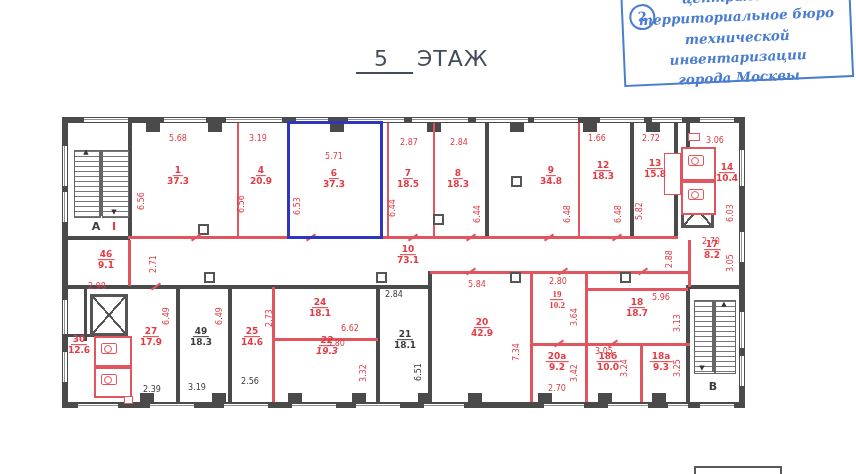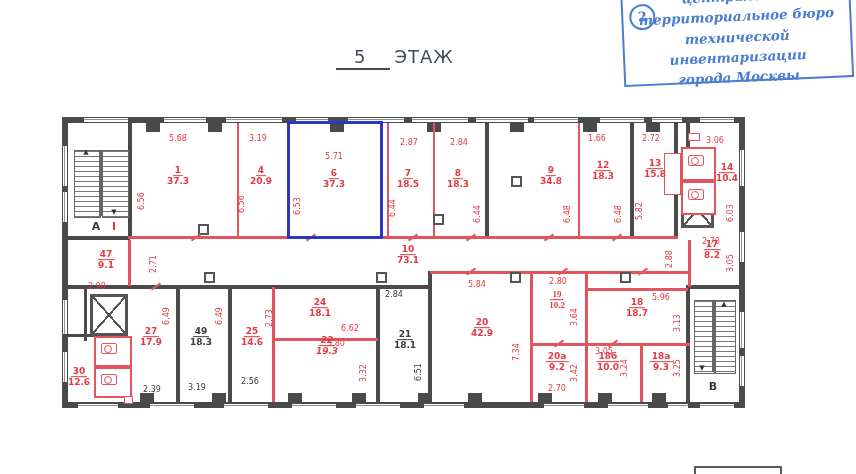--- a/index.html
+++ b/index.html
@@ -37,21 +37,21 @@
   .fix{position:absolute;border:1px solid #e2555f;border-radius:2px;box-sizing:border-box;}
   .fix::after{content:'';position:absolute;left:2px;top:1px;width:6px;height:6px;
               border:1px solid #e2555f;border-radius:50%;}
   .redbox{position:absolute;border:1px solid #e2555f;background:#fff;box-sizing:border-box;}
 
   
   #blue-rect{position:absolute;left:287px;top:121px;width:96px;height:118px;
              border:3px solid #2d36c0;box-sizing:border-box;}
 
   
-  #title{position:absolute;left:336px;top:46px;font-size:18px;color:#454c59;letter-spacing:1px;}
+  #title{position:absolute;left:356px;top:46px;font-size:22px;color:#454c59;letter-spacing:1px;}
   #title .t5{display:inline-block;border-bottom:2.5px solid #454c59;padding:0 24px 1px 18px;margin-right:4px;}
 
   
   #stamp{position:absolute;left:622px;top:-20px;width:230px;height:102px;
          border:2.5px solid #4a7cd0;transform:rotate(-2.5deg);color:#4a7cd0;
          font-family:"DejaVu Serif",serif;font-style:italic;font-weight:bold;
          text-align:center;font-size:13.5px;line-height:1.5;padding-top:4px;box-sizing:border-box;}
   #stamp .num{position:absolute;left:6px;top:18px;width:22px;height:22px;border:2px solid #4a7cd0;
          border-radius:50%;font-size:13px;line-height:22px;font-style:normal;text-align:center;}
 
@@ -212,23 +212,23 @@
       <div class="room" style="left: 178px; top: 176px;"><span class="rn">1</span><span class="ra">37.3</span></div>
       <div class="room" style="left: 261px; top: 176px;"><span class="rn">4</span><span class="ra">20.9</span></div>
       <div class="room" style="left: 334px; top: 179px;"><span class="rn">6</span><span class="ra">37.3</span></div>
       <div class="room" style="left: 408px; top: 179px;"><span class="rn">7</span><span class="ra">18.5</span></div>
       <div class="room" style="left: 458px; top: 179px;"><span class="rn">8</span><span class="ra">18.3</span></div>
       <div class="room" style="left: 551px; top: 176px;"><span class="rn">9</span><span class="ra">34.8</span></div>
       <div class="room" style="left: 603px; top: 171px;"><span class="rn">12</span><span class="ra">18.3</span></div>
       <div class="room" style="left: 655px; top: 169px;"><span class="rn">13</span><span class="ra">15.8</span></div>
       <div class="room" style="left: 727px; top: 173px;"><span class="rn">14</span><span class="ra">10.4</span></div>
       <div class="room" style="left: 408px; top: 255px;"><span class="rn">10</span><span class="ra">73.1</span></div>
-      <div class="room" style="left: 106px; top: 260px;"><span class="rn">47</span><span class="ra">9.1</span></div>
+      <div class="room" style="left: 106px; top: 260px;"><span class="rn">46</span><span class="ra">9.1</span></div>
       <div class="room" style="left: 712px; top: 250px;"><span class="rn">17</span><span class="ra">8.2</span></div>
-      <div class="room" style="left: 79px; top: 345px; margin-top: 32px;"><span class="rn">30</span><span class="ra">12.6</span></div>
+      <div class="room" style="left: 79px; top: 345px;"><span class="rn">30</span><span class="ra">12.6</span></div>
       <div class="room" style="left: 151px; top: 337px;"><span class="rn">27</span><span class="ra">17.9</span></div>
       <div class="room blacktxt" style="left: 201px; top: 337px;"><span class="rn">49</span><span class="ra">18.3</span></div>
       <div class="room" style="left: 252px; top: 337px;"><span class="rn">25</span><span class="ra">14.6</span></div>
       <div class="room" style="left: 320px; top: 308px;"><span class="rn">24</span><span class="ra">18.1</span></div>
       <div class="room" style="left: 327px; top: 346px; font-style: italic;"><span class="rn">22</span><span class="ra">19.3</span></div>
       <div class="room blacktxt" style="left: 405px; top: 340px;"><span class="rn">21</span><span class="ra">18.1</span></div>
       <div class="room" style="left: 482px; top: 328px;"><span class="rn">20</span><span class="ra">42.9</span></div>
       <div class="room" style="left: 557px; top: 300px; font-family: Liberation Serif, serif;"><span class="rn">19</span><span class="ra">10.2</span></div>
       <div class="room" style="left: 557px; top: 362px;"><span class="rn">20а</span><span class="ra">9.2</span></div>
       <div class="room" style="left: 637px; top: 308px;"><span class="rn">18</span><span class="ra">18.7</span></div>

